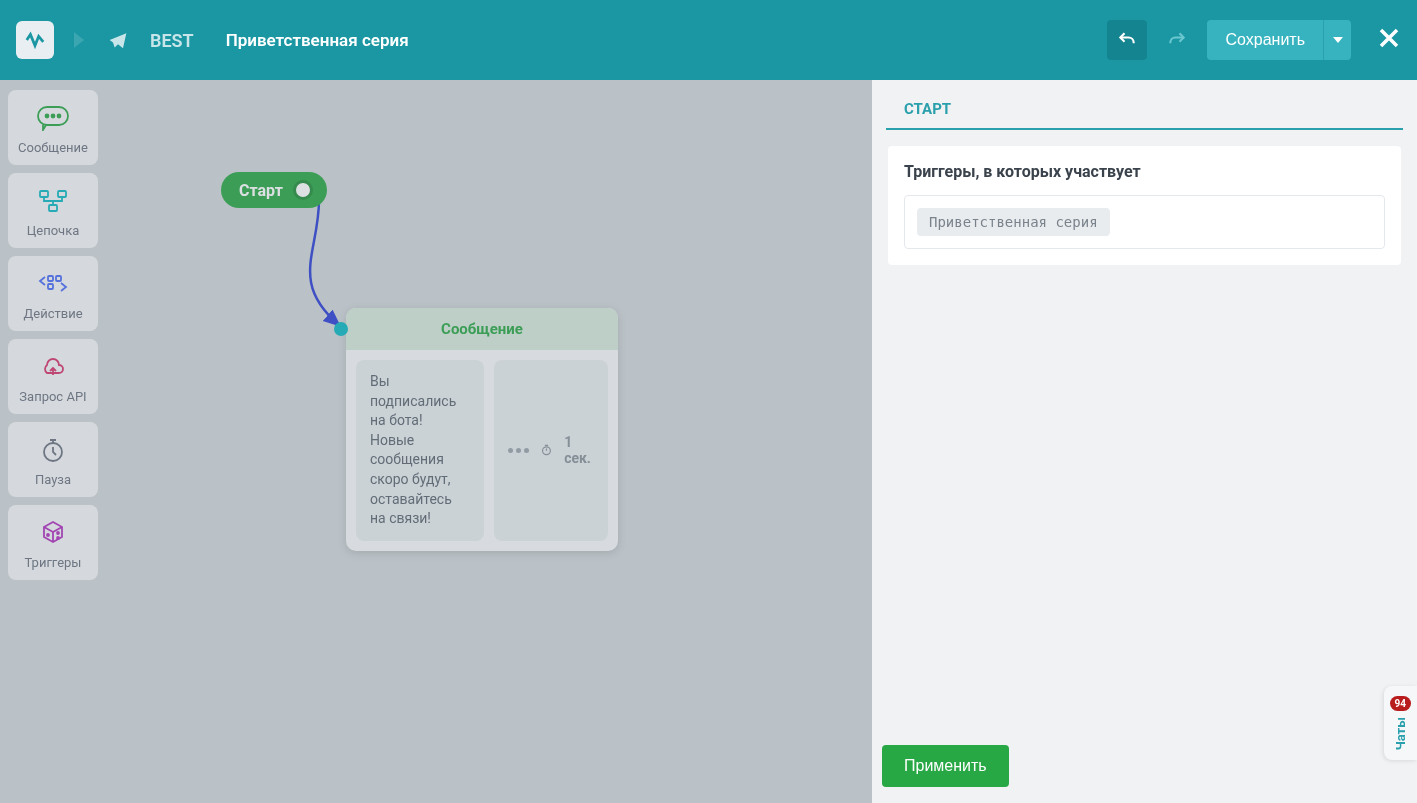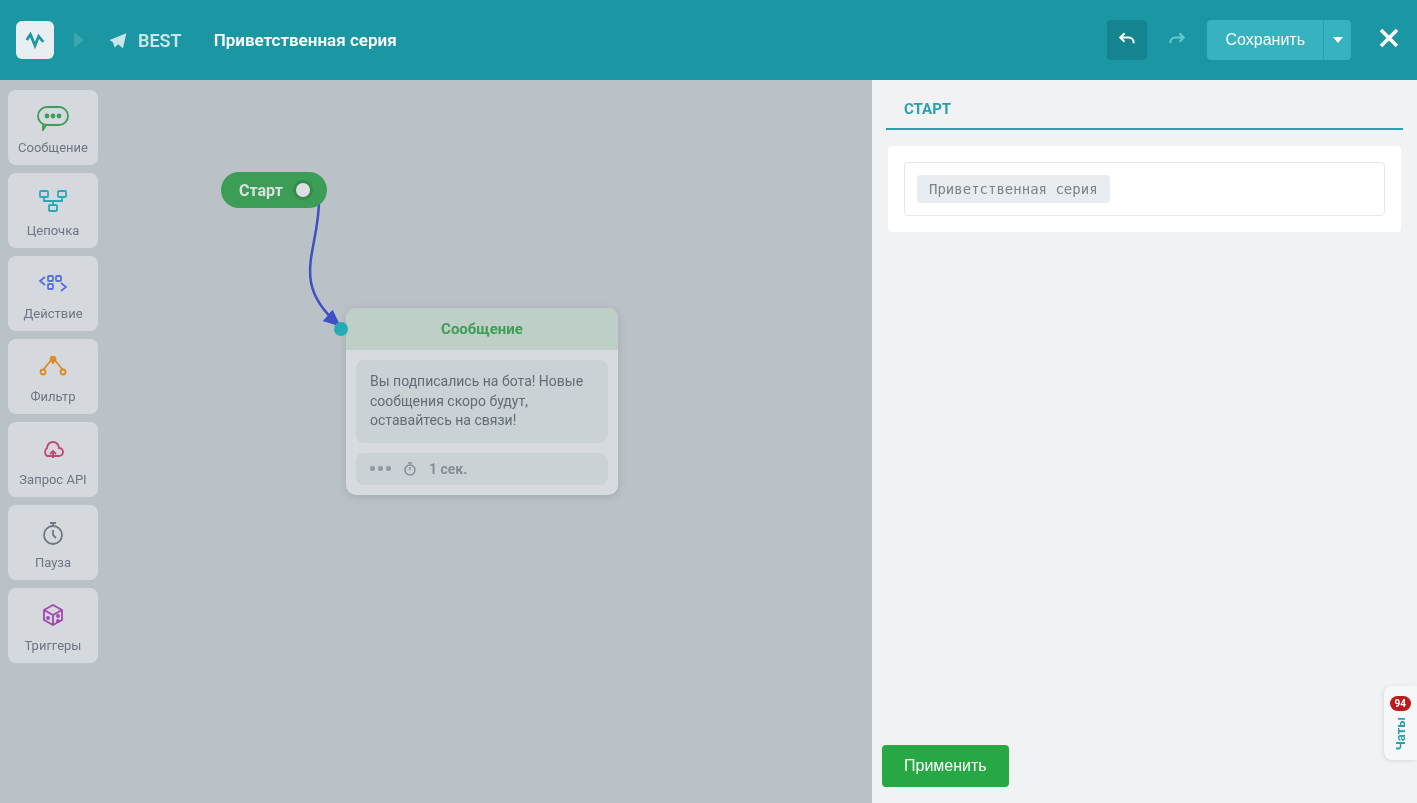--- a/index.html
+++ b/index.html
@@ -4,21 +4,21 @@
 <style>
 * { box-sizing: border-box; margin: 0; padding: 0; }
 body { font-family: -apple-system, BlinkMacSystemFont, "Segoe UI", Roboto, sans-serif; background: #f5f5f5; overflow: hidden; }
 
 .app { display: flex; flex-direction: column; height: 100vh; width: 100vw; }
 
 
 .topbar { height: 80px; background: #1a97a3; display: flex; align-items: center; padding: 0 16px; gap: 12px; }
 .logo-box { width: 38px; height: 38px; background: #e8eef2; border-radius: 6px; display: flex; align-items: center; justify-content: center; }
 .bot-section { display: flex; align-items: center; gap: 10px; color: #c8e6ea; margin-left: 12px; }
-.bot-name { font-size: 18px; font-weight: 600; }
+.bot-name { font-size: 18px; font-weight: 600; margin-left: 12px; }
 .chevron { width: 0; height: 0; border-top: 8px solid transparent; border-bottom: 8px solid transparent; border-left: 10px solid rgba(255,255,255,0.15); margin-left: 8px; }
 .series-title { color: #fff; font-size: 17px; font-weight: 600; margin-left: 20px; }
 .topbar-spacer { flex: 1; }
 .topbar-actions { display: flex; align-items: center; gap: 10px; }
 .icon-btn { width: 40px; height: 40px; display: flex; align-items: center; justify-content: center; cursor: pointer; border-radius: 4px; }
 .icon-btn.dark { background: #148590; }
 .save-btn { background: #36b3bf; color: #fff; padding: 10px 18px; border-radius: 4px 0 0 4px; font-size: 16px; font-weight: 500; cursor: pointer; border: none; text-align: center; }
 .save-dropdown { background: #36b3bf; color: #fff; width: 28px; height: 40px; display: flex; align-items: center; justify-content: center; border-radius: 0 4px 4px 0; border-left: 1px solid #2aa0ac; cursor: pointer; }
 .save-group { display: flex; }
 .close-btn { margin-left: 16px; cursor: pointer; }
@@ -37,21 +37,21 @@
 .canvas { flex: 1; position: relative; z-index: 1; }
 .start-node { position: absolute; left: 115px; top: 92px; background: #28a745; color: #fff; border-radius: 20px; padding: 8px 14px 8px 18px; font-weight: 700; font-size: 16px; display: flex; align-items: center; gap: 10px; }
 .start-dot { width: 20px; height: 20px; background: #fff; border-radius: 50%; border: 3px solid #1f8c38; }
 
 
 .connector-svg { position: absolute; left: 175px; top: 112px; width: 90px; height: 145px; z-index: 0; }
 
 .msg-node { position: absolute; left: 240px; top: 228px; width: 272px; background: #f7f9fb; border-radius: 10px; box-shadow: 0 2px 8px rgba(0,0,0,0.15); }
 .msg-in-dot { position: absolute; left: -12px; top: 14px; width: 14px; height: 14px; background: #0bb8c4; border-radius: 50%; }
 .msg-header { background: #d6e9db; color: #28a745; text-align: center; font-weight: 700; padding: 12px; border-radius: 10px 10px 0 0; font-size: 15px; }
-.msg-body { padding: 10px; display: flex; flex-direction: column; gap: 10px; }
+.msg-body { padding: 10px; display: flex; gap: 10px; }
 .msg-block { background: #e7ecef; border-radius: 8px; padding: 12px 14px; color: #5a6570; font-size: 14px; line-height: 1.4; }
 .msg-timing { background: #e7ecef; border-radius: 8px; padding: 8px 14px; display: flex; align-items: center; gap: 12px; color: #8a939c; font-size: 14px; font-weight: bold; }
 .typing-dots { display: flex; gap: 3px; }
 .typing-dots span { width: 5px; height: 5px; background: #9aa3ab; border-radius: 50%; }
 
 
 .right-panel { position: absolute; right: 0; top: 0; bottom: 0; width: 545px; background: #f0f2f4; display: flex; flex-direction: column; z-index: 10; }
 .panel-header { padding: 20px 18px 10px; color: #2aa0ac; font-weight: 700; font-size: 15px; border-bottom: 2px solid #2aa0ac; margin: 0 14px; }
 .panel-section { background: #fff; margin: 16px; padding: 16px; border-radius: 4px; }
 .section-title { font-weight: 700; color: #3a424b; font-size: 16px; margin-bottom: 14px; }
@@ -145,31 +145,20 @@
         <div class="tool-icon">
             <svg width="30" height="20" viewBox="0 0 30 20" fill="none" stroke="#4a6cf7" stroke-width="1.8">
               <path d="M7 3L2 7l5 4"></path>
               <rect x="10" y="2" width="5" height="5" rx="1"></rect>
               <rect x="18" y="2" width="5" height="5" rx="1"></rect>
               <rect x="10" y="10" width="5" height="5" rx="1"></rect>
               <path d="M23 13l5 4-5 4" transform="translate(0,-4)"></path>
             </svg>
           </div>
         <div class="tool-label">Действие</div>
-      </div>
-      <div class="tool-item">
-        <div class="tool-icon">
-            <svg width="30" height="22" viewBox="0 0 30 22" fill="none" stroke="#ff8c00" stroke-width="1.8">
-              <path d="M15 2L5 14M15 2l10 12M15 2v6"></path>
-              <circle cx="15" cy="3" r="2.5"></circle>
-              <circle cx="5" cy="16" r="2.5"></circle>
-              <circle cx="25" cy="16" r="2.5"></circle>
-            </svg>
-          </div>
-        <div class="tool-label">Фильтр</div>
       </div>
       <div class="tool-item">
         <div class="tool-icon">
             <svg width="28" height="24" viewBox="0 0 28 24" fill="none" stroke="#d6336c" stroke-width="1.8">
               <path d="M8 10a6 6 0 0112 0 4 4 0 014 4 4 4 0 01-4 4H8a5 5 0 010-8z"></path>
               <path d="M14 20v-6M11 16l3-3 3 3"></path>
             </svg>
           </div>
         <div class="tool-label">Запрос API</div>
       </div>
@@ -228,20 +217,21 @@
               </svg>
             <span>1 сек.</span>
           </div>
         </div>
       </div>
     </div>
 
     <div class="right-panel">
       <div class="panel-header">СТАРТ</div>
       <div class="panel-section">
+        <div class="section-title">Триггеры, в которых участвует</div>
         <div class="trigger-box">
           <span class="trigger-tag">Приветственная серия</span>
         </div>
       </div>
       <div class="panel-spacer"></div>
       <div class="panel-footer">
         <button class="apply-btn">Применить</button>
       </div>
     </div>
 

